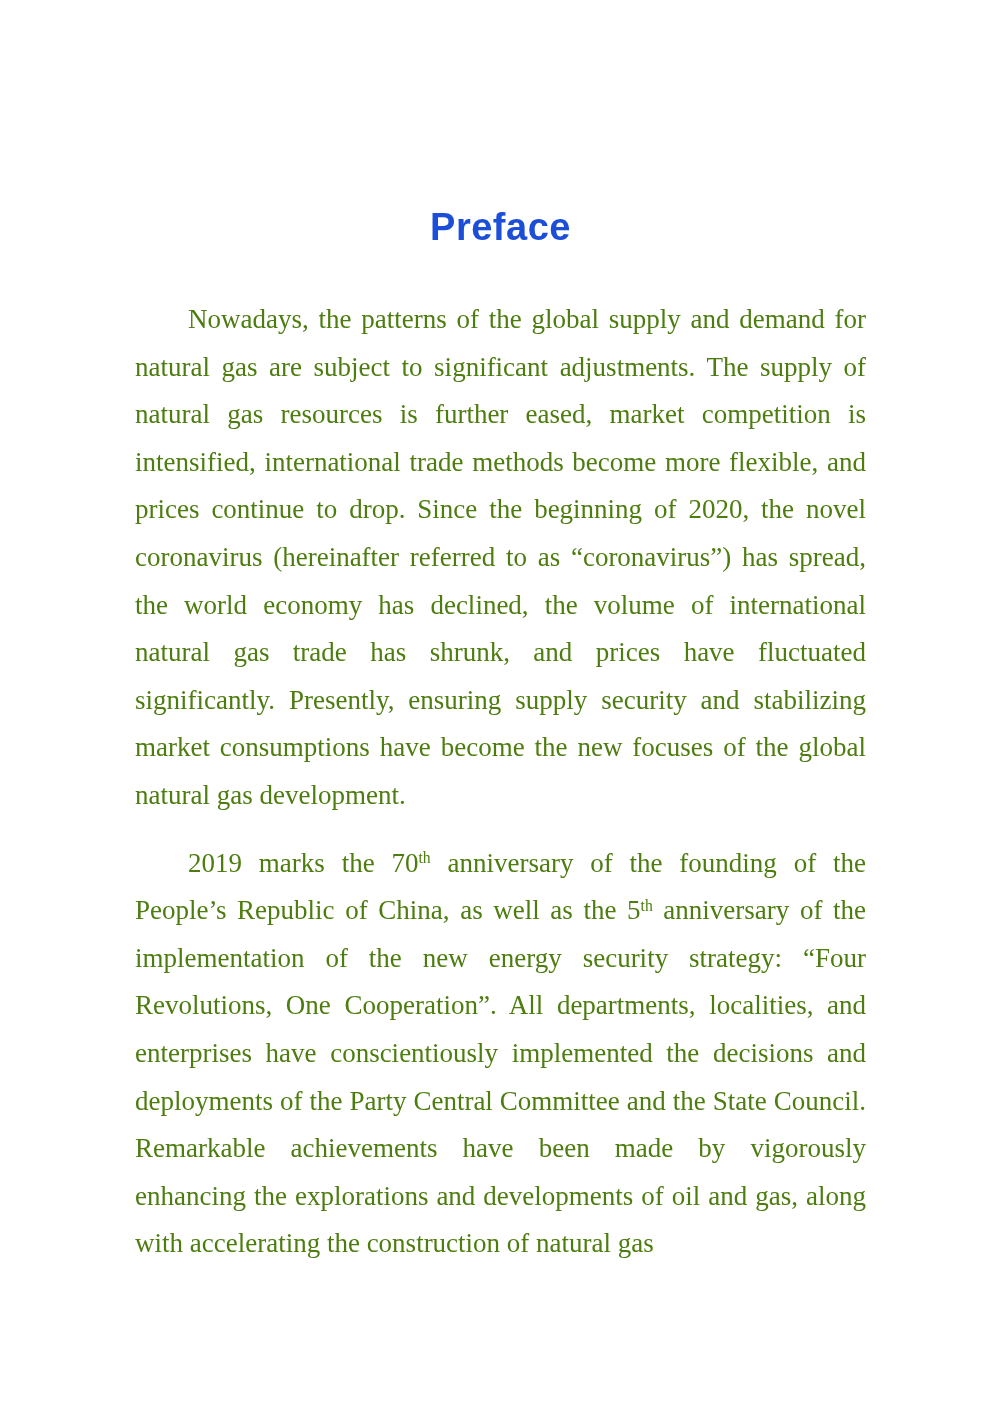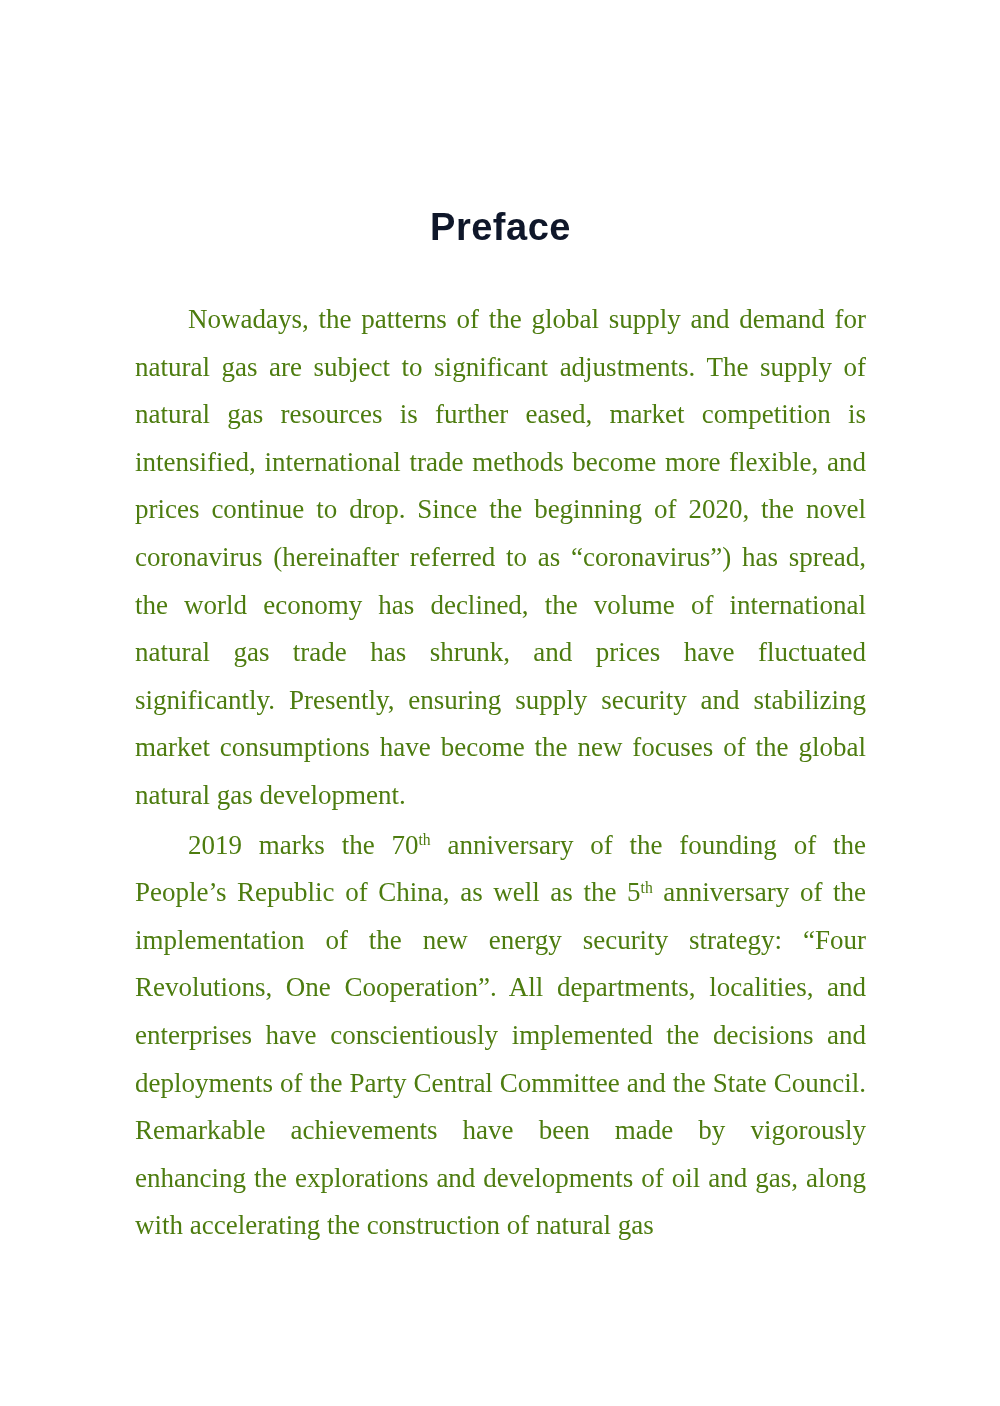--- a/index.html
+++ b/index.html
@@ -22,38 +22,38 @@
   }
   .doc-title {
     margin: 205px 0 0 0;
     padding: 0;
     text-align: center;
     font-family: "Liberation Sans", sans-serif;
     font-weight: 700;
     font-size: 38px;
     line-height: 44px;
     letter-spacing: 0.5px;
-    color: #0f172a;
+    color: #1d4ed8;
   }
   .body-text {
     margin-top: 47px;
     font-family: "Liberation Serif", "DejaVu Serif", serif;
     font-size: 27px;
     line-height: 47.6px;
     color: #4d7c0f;
     text-align: justify;
     text-justify: inter-word;
   }
   .para {
     margin: 0;
     padding: 0;
     text-indent: 53px;
   }
   .para + .para {
-    margin-top: 2px;
+    margin-top: 20px;
     font-family: Liberation Serif, serif;
   }
   .para sup {
     font-size: 58%;
     line-height: 0;
     vertical-align: baseline;
     position: relative;
     top: -0.55em;
   }
 </style>

